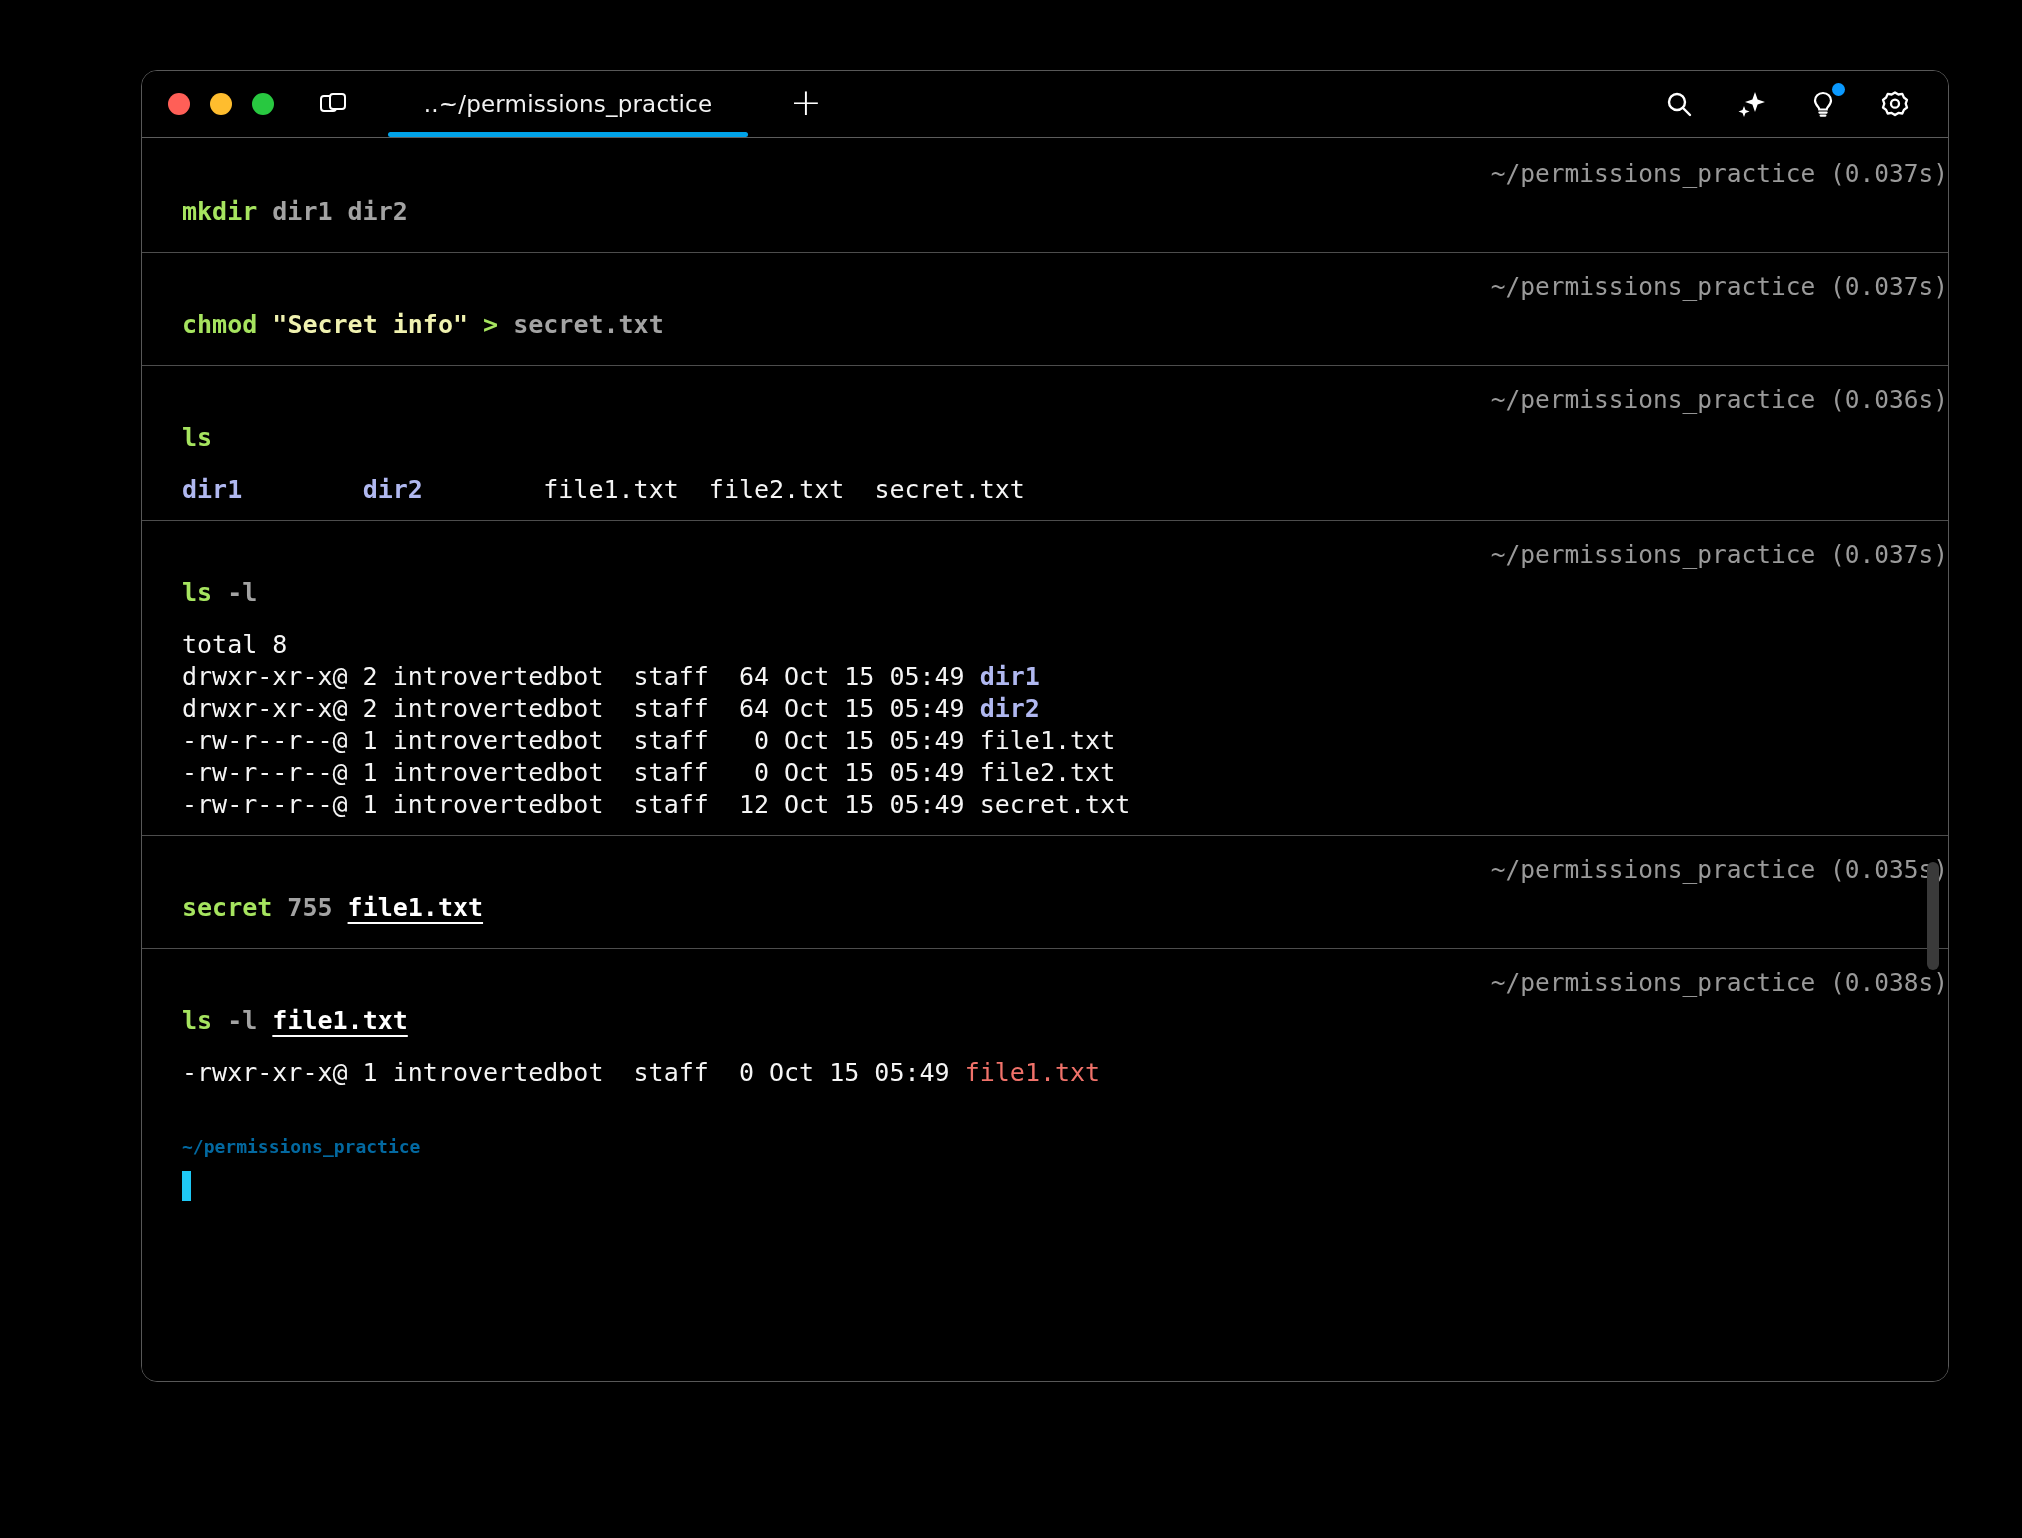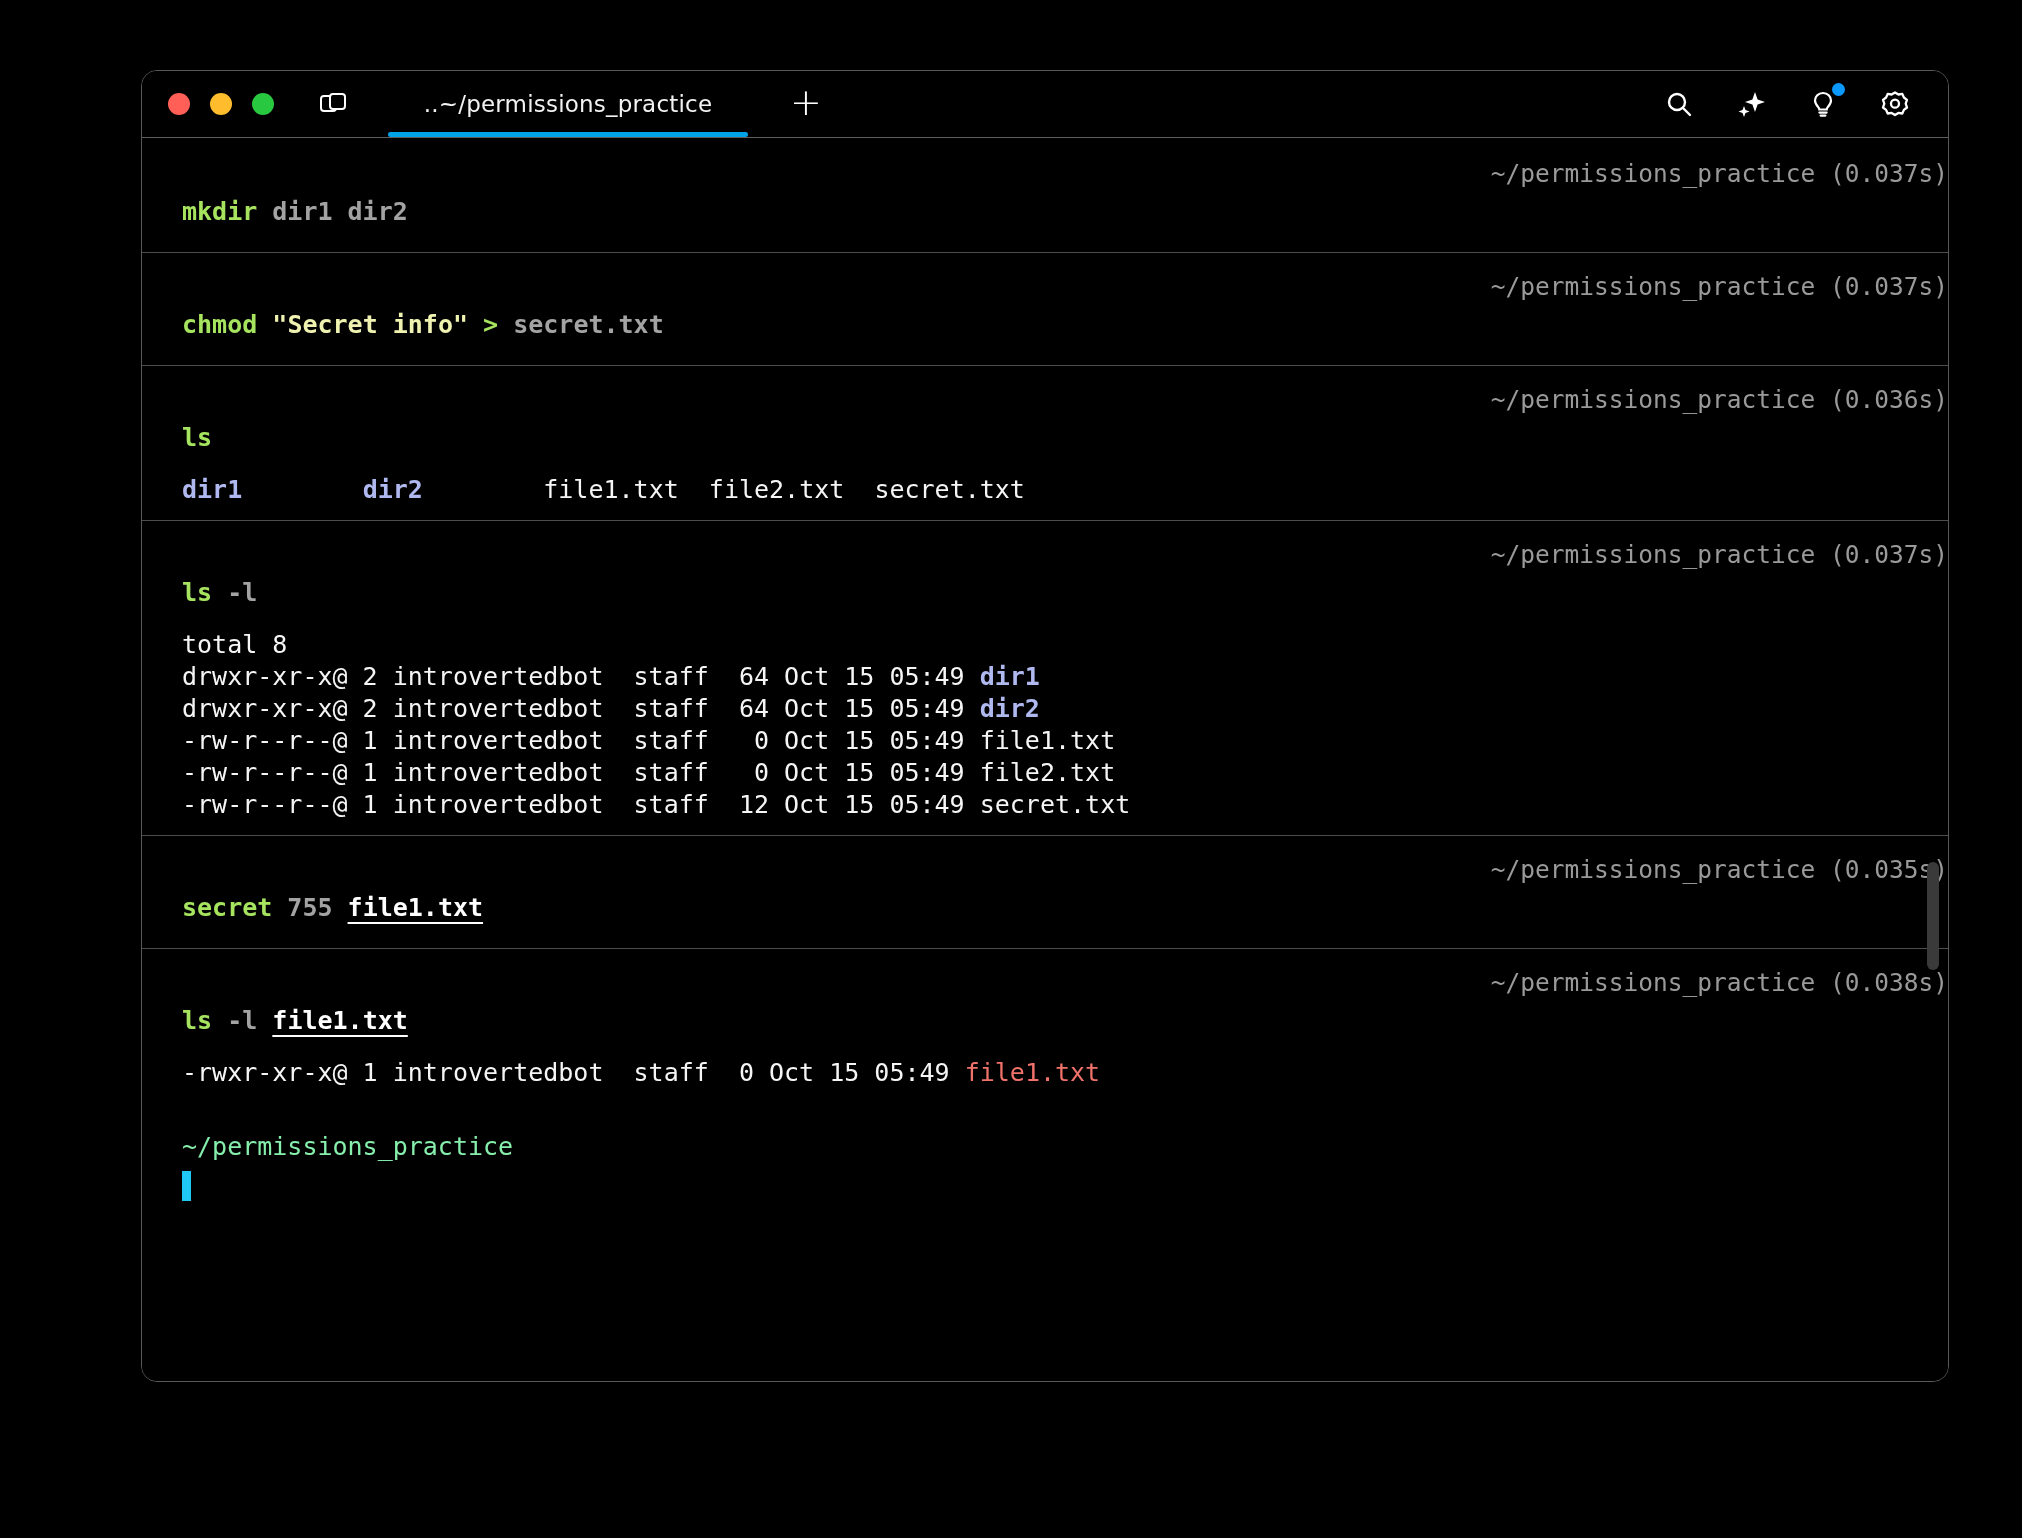--- a/index.html
+++ b/index.html
@@ -121,21 +121,21 @@
 
   .c-cmd   { color: #a6e45f; font-weight: bold; }
   .c-arg   { color: #a3a3a3; font-weight: bold; }
   .c-str   { color: #f0f2b0; font-weight: bold; }
   .c-redir { color: #a6e45f; font-weight: bold; }
   .c-uline { color: #ffffff; font-weight: bold; text-decoration: underline; text-underline-offset: 6px; }
   .c-dir   { color: #b0b8f0; font-weight: bold; }
   .c-exec  { color: #f0726a; }
   .c-white { color: #f5f5f5; }
 
-  .final-prompt { color: #86efac; font-size: 25px; font-weight: normal; line-height: 32px; padding-left: 40px; }
+  .final-prompt { color: #0369a1; font-size: 18px; font-weight: bold; line-height: 32px; padding-left: 40px; }
   .cursor {
     margin-left: 40px;
     margin-top: 8px;
     width: 9px;
     height: 30px;
     background: #1fc8f5;
   }
 
   .scrollbar-thumb {
     position: absolute;

